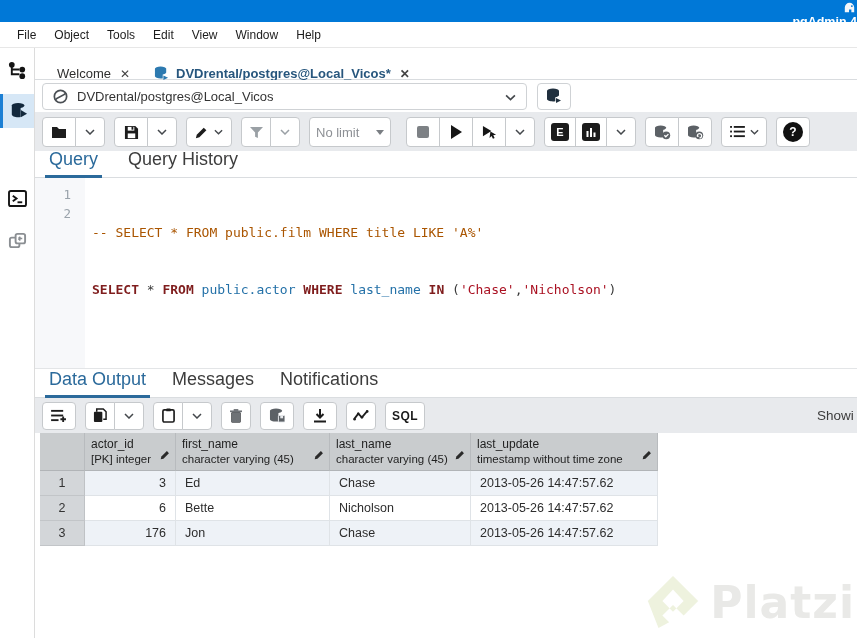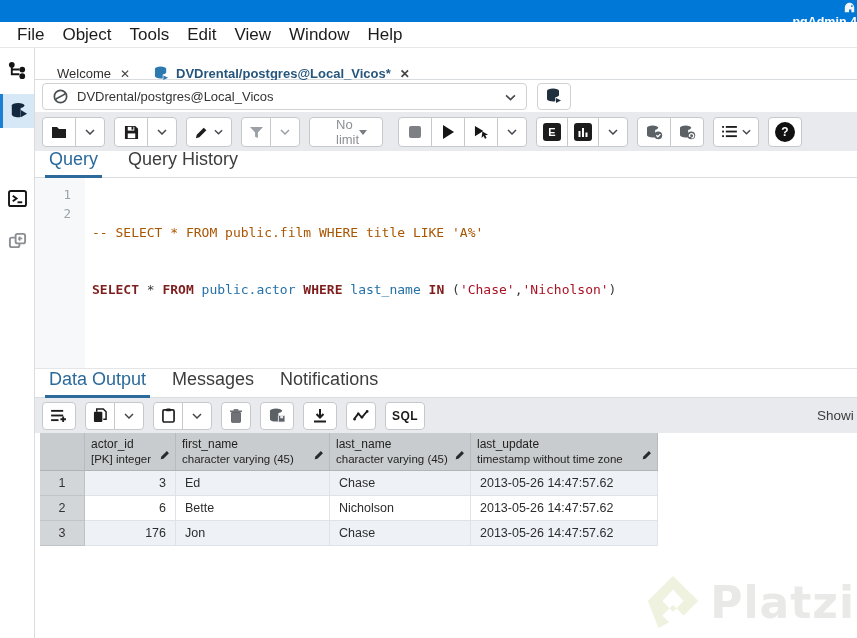--- a/index.html
+++ b/index.html
@@ -7,21 +7,21 @@
        font-family:"Liberation Sans",sans-serif;-webkit-font-smoothing:antialiased;}
   .abs{position:absolute;}
 
   
   #titlebar{left:0;top:0;width:857px;height:22px;background:#0078d7;display:flex;align-items:flex-end;padding-left:10px;box-sizing:border-box;flex-direction:column;}
   #titlebar .ttl{color:#fff;font-size:12.5px;font-weight:bold;margin-left:6px;}
 
   
   #menubar{left:0;top:22px;width:857px;height:26px;background:#fff;border-bottom:1px solid #e7e7e7;
            display:flex;align-items:center;box-sizing:border-box;padding-left:8px;}
-  .menu-item{font-size:17px;color:#1c1c1c;padding:0 9px;cursor:default;}
+  .menu-item{font-size:12px;color:#1c1c1c;padding:0 9px;cursor:default;}
 
   
   #sidebar{left:0;top:48px;width:35px;height:590px;background:#fff;border-right:1px solid #dcdcdc;box-sizing:border-box;}
   .side-ic{position:absolute;left:0;width:34px;height:34px;display:flex;align-items:center;justify-content:center;}
   .side-active{background:#d6e7f6;border-left:3px solid #1b7fd4;box-sizing:border-box;}
 
   
   #tabbar{left:35px;top:48px;width:822px;height:32px;background:#fff;border-bottom:1px solid #d9dcdf;box-sizing:border-box;display:flex;align-items:center;padding-left:10px;}
   .mtab{display:flex;align-items:center;height:31px;padding:0 12px;font-size:13px;color:#2f2f2f;position:relative;margin-top:20px;}
   .mtab .x{margin-left:9px;font-size:12px;color:#444;}
@@ -43,21 +43,21 @@
   #outtoolbar{top:398px;height:35px;}
   .grp{display:flex;margin-right:9px;}
   .b{height:30px;min-width:30px;background:#fff;border:1px solid #c6c9cc;display:flex;align-items:center;justify-content:center;box-sizing:border-box;padding:0 6px;}
   #outtoolbar .b{height:28px;}
   .grp .b+.b{margin-left:-1px;}
   .grp .b:first-child{border-radius:4px 0 0 4px;}
   .grp .b:last-child{border-radius:0 4px 4px 0;}
   .grp .b:only-child{border-radius:4px;}
   .bw{width:34px;} .bc{width:23px;padding:0;}
   .badge{width:18px;height:18px;background:#1c1c1c;border-radius:3px;color:#fff;font-size:11px;font-weight:bold;display:flex;align-items:center;justify-content:center;}
-  .limit{width:74px;justify-content:space-between;padding:0 26px;font-size:13px;color:#8d9095;border-radius:4px;}
+  .limit{width:82px;justify-content:space-between;padding:0 6px;font-size:13px;color:#8d9095;border-radius:4px;}
   .caret{width:0;height:0;border-left:4px solid transparent;border-right:4px solid transparent;border-top:5px solid #7a7e83;}
   .stop-sq{width:12px;height:12px;background:#7d8185;border-radius:2px;}
   .play{width:0;height:0;border-top:7px solid transparent;border-bottom:7px solid transparent;border-left:11px solid #161616;}
   .helpb{width:20px;height:20px;border-radius:50%;background:#111;color:#fff;font-size:12px;font-weight:bold;display:flex;align-items:center;justify-content:center;}
   .sqlb{font-size:12px;font-weight:bold;color:#1a1a1a;letter-spacing:0.5px;width:40px;}
   #showing{position:absolute;left:817px;top:408px;width:60px;font-size:13.5px;color:#3c3c3c;white-space:nowrap;overflow:hidden;}
 
   
   .subtabs{left:35px;width:822px;height:27px;background:#fff;border-bottom:1px solid #dadde0;box-sizing:border-box;display:flex;align-items:flex-end;padding-left:10px;}
   #qtabs{top:151px;} #outtabs{top:371px;}

